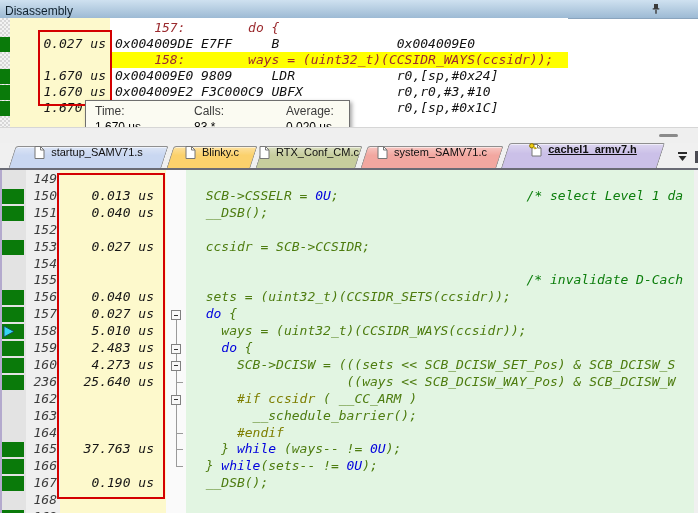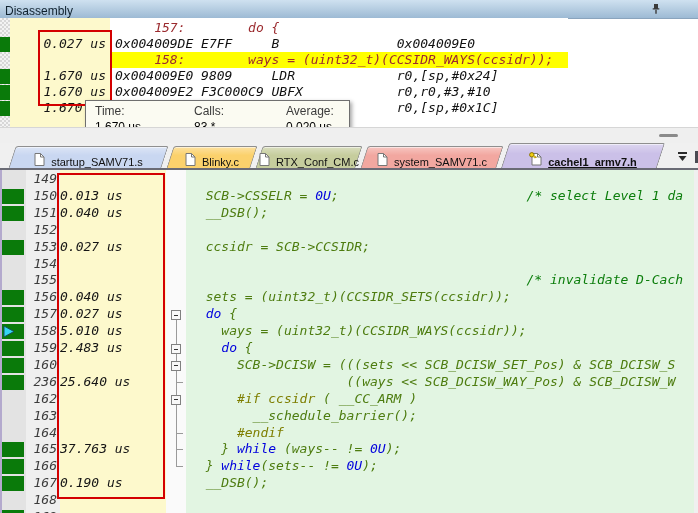--- a/index.html
+++ b/index.html
@@ -31,38 +31,38 @@
            border:1px solid #6f6f6f;box-shadow:2px 2px 4px rgba(0,0,0,.35);z-index:30;font-size:12px;}
   .tooltip span{position:absolute;white-space:nowrap;}
   .tt-l{color:#3b3b3b;top:3px;} .tt-v{color:#000;top:19px;}
   .tt-c1{left:9px;} .tt-c2{left:108px;} .tt-c3{left:200px;}
   
   .tabbar{position:absolute;left:0;top:143px;width:698px;height:27px;background:#f0f0f0;
           border-bottom:2px solid #6a6b75;box-sizing:border-box;}
   .tab{position:absolute;bottom:0;height:22px;cursor:default;}
   .tab .bg{position:absolute;inset:0;transform:skewX(-18deg);border:1px solid #8f8f8f;border-bottom:none;
            border-top-left-radius:3px;border-top-right-radius:2px;box-shadow:inset 0 1px 0 rgba(255,255,255,.55);}
-  .tab .lab{position:relative;z-index:2;display:flex;align-items:flex-end;justify-content:center;gap:6px;
+  .tab .lab{position:relative;z-index:2;display:flex;align-items:flex-start;justify-content:center;gap:6px;
             height:100%;font-size:11px;color:#101010;}
   .tab.active{height:25px;}
   .tab.active .lab b{font-weight:bold;text-decoration:underline;}
   .tab-more{position:absolute;right:10px;top:9px;width:11px;height:10px;}
   .edge-sliver{position:absolute;right:0px;top:8px;width:3px;height:12px;background:#4a4a52;}
   
   .editor{position:absolute;left:0;top:170px;width:698px;height:343px;overflow:hidden;background:#e2f5e2;}
   .e-margin{position:absolute;left:0;top:0;width:26px;height:343px;background:#e3e3e3;}
   .e-edgeL{position:absolute;left:0;top:0;width:2px;height:343px;background:#b3a9cd;}
   .e-nums{position:absolute;left:26px;top:0;width:34px;height:343px;background:#efefef;}
   .e-timing{position:absolute;left:60px;top:0;width:106px;height:343px;background:#fdf9cc;}
   .e-fold{position:absolute;left:166px;top:0;width:20px;height:343px;background:#fafafa;}
   .e-vsliver{position:absolute;left:694px;top:0;width:4px;height:343px;background:#f0f0f0;}
   .erow{position:absolute;left:0;width:698px;height:17px;line-height:16.9px;}
   .egreen{position:absolute;left:2px;width:22px;height:15px;background:#0a7a0a;}
   .enum{position:absolute;left:20px;top:0;width:37px;text-align:right;color:#3c3c3c;}
-  .etime{position:absolute;left:60px;top:0;width:100px;color:#151515;padding-right:6px;box-sizing:border-box;}
+  .etime{position:absolute;left:60px;top:0;width:100px;text-align:right;color:#151515;padding-right:6px;box-sizing:border-box;}
   .ecode{position:absolute;left:190px;top:0;}
   .ecode .p{color:#4d7c0f;font-style:italic;} .ecode .k{color:#0000dd;} .ecode .n{color:#0000dd;}
   .ecode .c{color:#0b7d0b;} .ecode .d{color:#7e7e00;}
   .e-redrect{position:absolute;left:57px;top:3px;width:104px;height:322px;border:2px solid #d40000;z-index:5;}
   .fold-vline{position:absolute;left:176px;width:1px;background:#9a9a9a;}
   .fold-box{position:absolute;left:171px;width:10px;height:10px;background:#f8f8f8;border:1px solid #808080;
             box-sizing:border-box;z-index:6;}
   .fold-box::after{content:"";position:absolute;left:2px;top:3.5px;width:4px;height:1px;background:#333;}
   .fold-tick{position:absolute;left:177px;width:6px;height:1px;background:#9a9a9a;}
   .cur-arrow{position:absolute;left:3px;z-index:7;}
@@ -261,20 +261,21 @@
         </div>
         <div class="erow" style="top: 170px;">
           <div class="egreen" style="top: 1px;"></div>
           <span class="enum mono">159</span>
           <span class="etime mono">2.483 us</span>
           <span class="ecode mono"><span class="p">    </span><span class="k">do</span><span class="p"> {</span></span>
         </div>
         <div class="erow" style="top: 186.9px;">
           <div class="egreen" style="top: 1px;"></div>
           <span class="enum mono">160</span>
+          <span class="etime mono">4.273 us</span>
           <span class="ecode mono"><span class="p">      SCB-&gt;DCISW = (((sets &lt;&lt; SCB_DCISW_SET_Pos) &amp; SCB_DCISW_S</span></span>
         </div>
         <div class="erow" style="top: 203.8px;">
           <div class="egreen" style="top: 1px;"></div>
           <span class="enum mono">236</span>
           <span class="etime mono">25.640 us</span>
           <span class="ecode mono"><span class="p">                    ((ways &lt;&lt; SCB_DCISW_WAY_Pos) &amp; SCB_DCISW_W</span></span>
         </div>
         <div class="erow" style="top: 220.7px;">
           <span class="enum mono">162</span>

